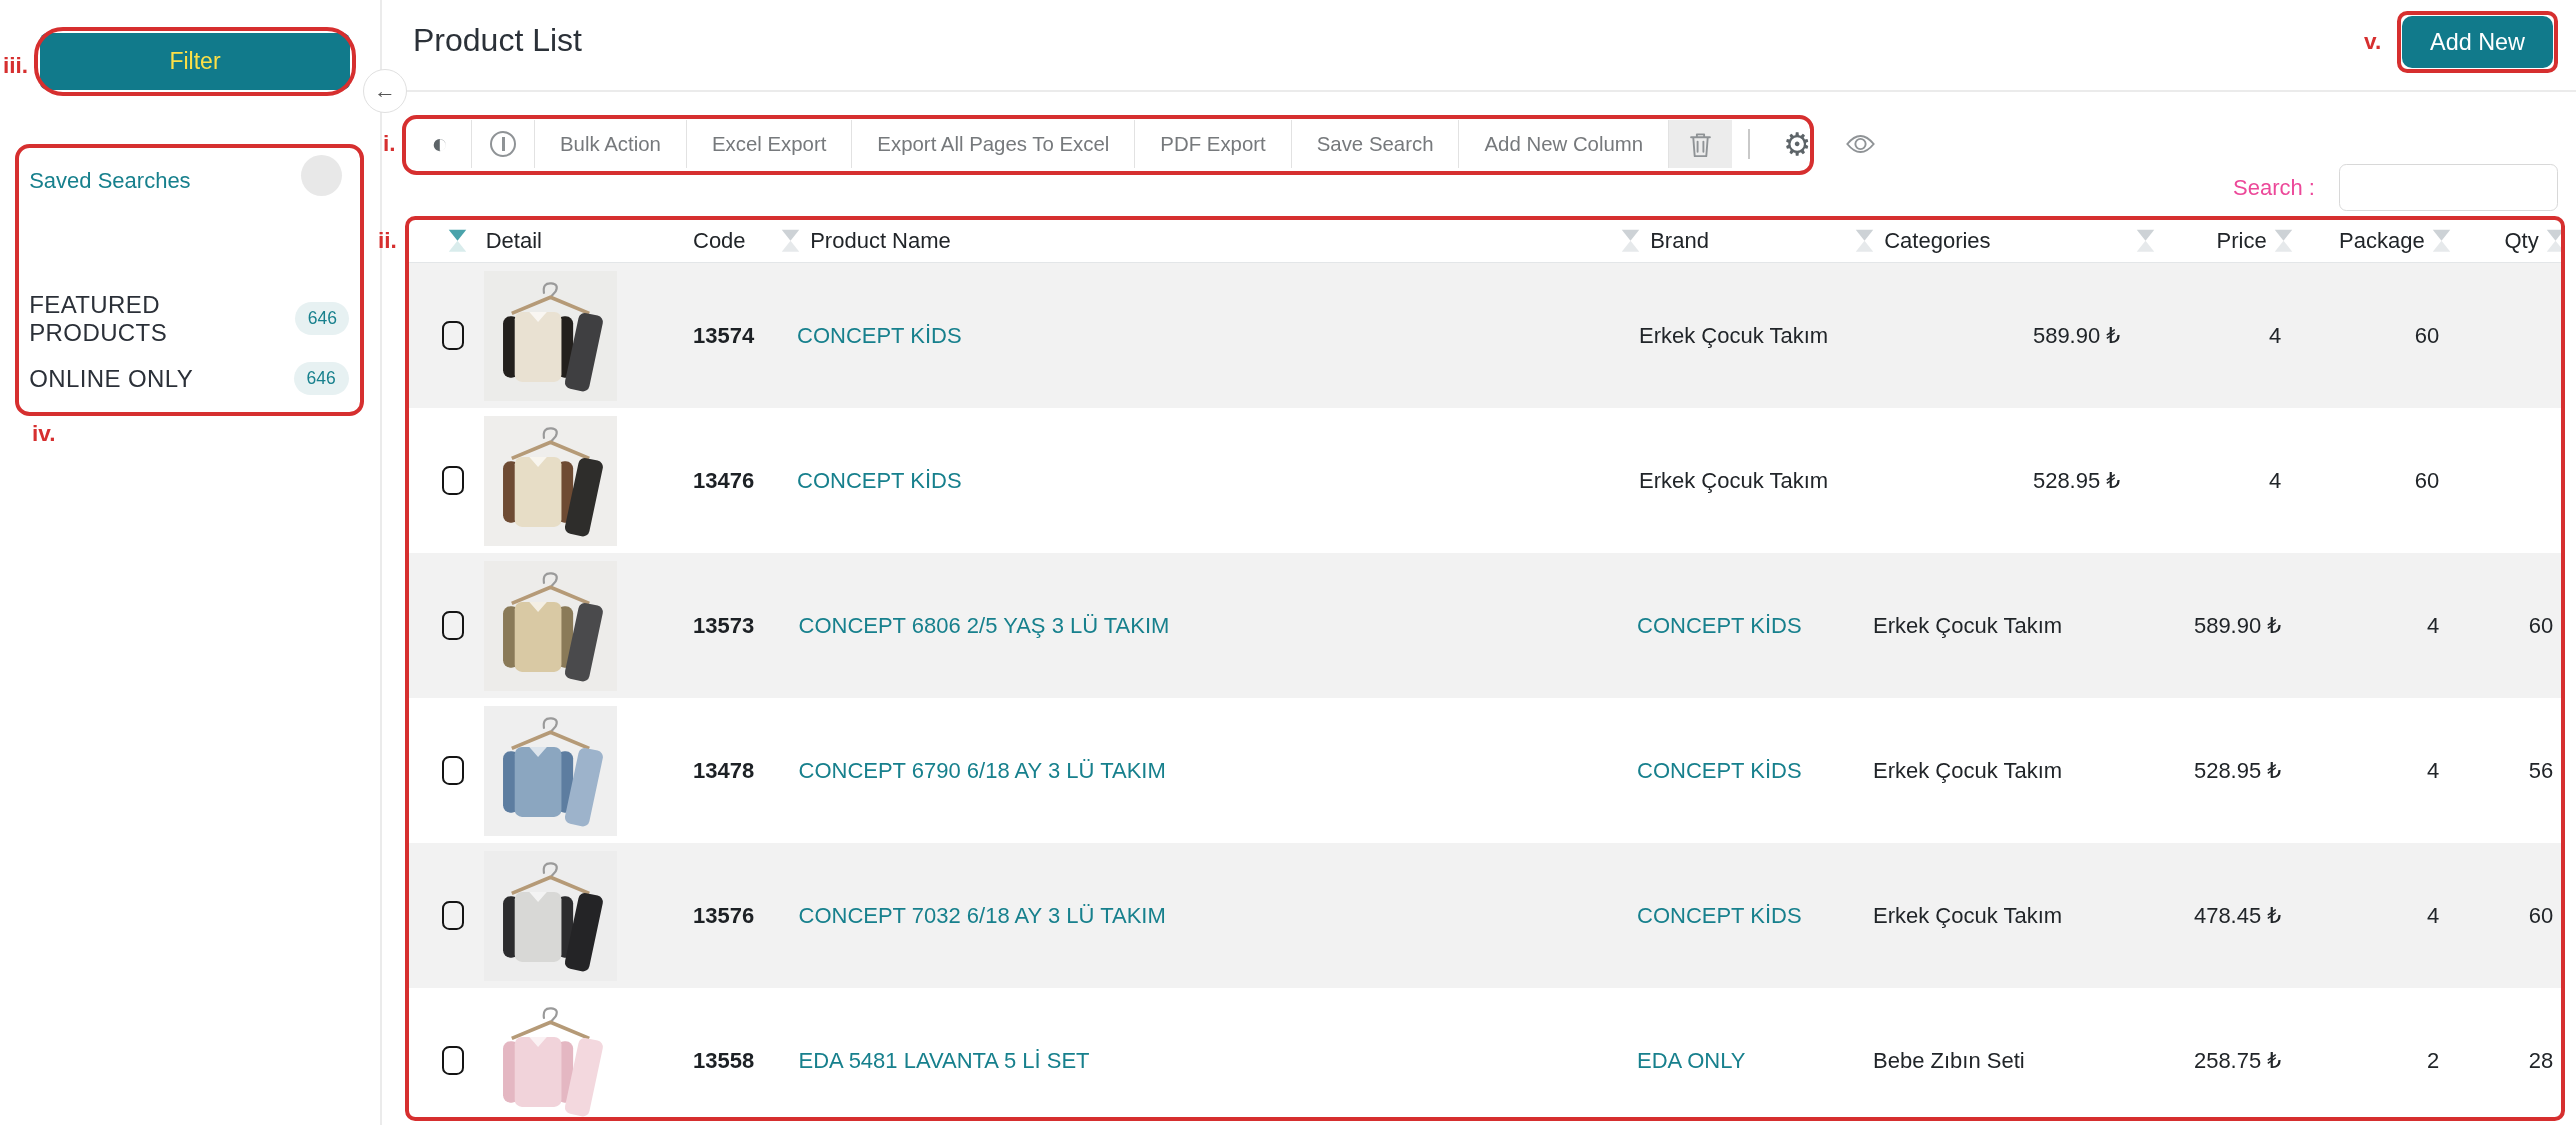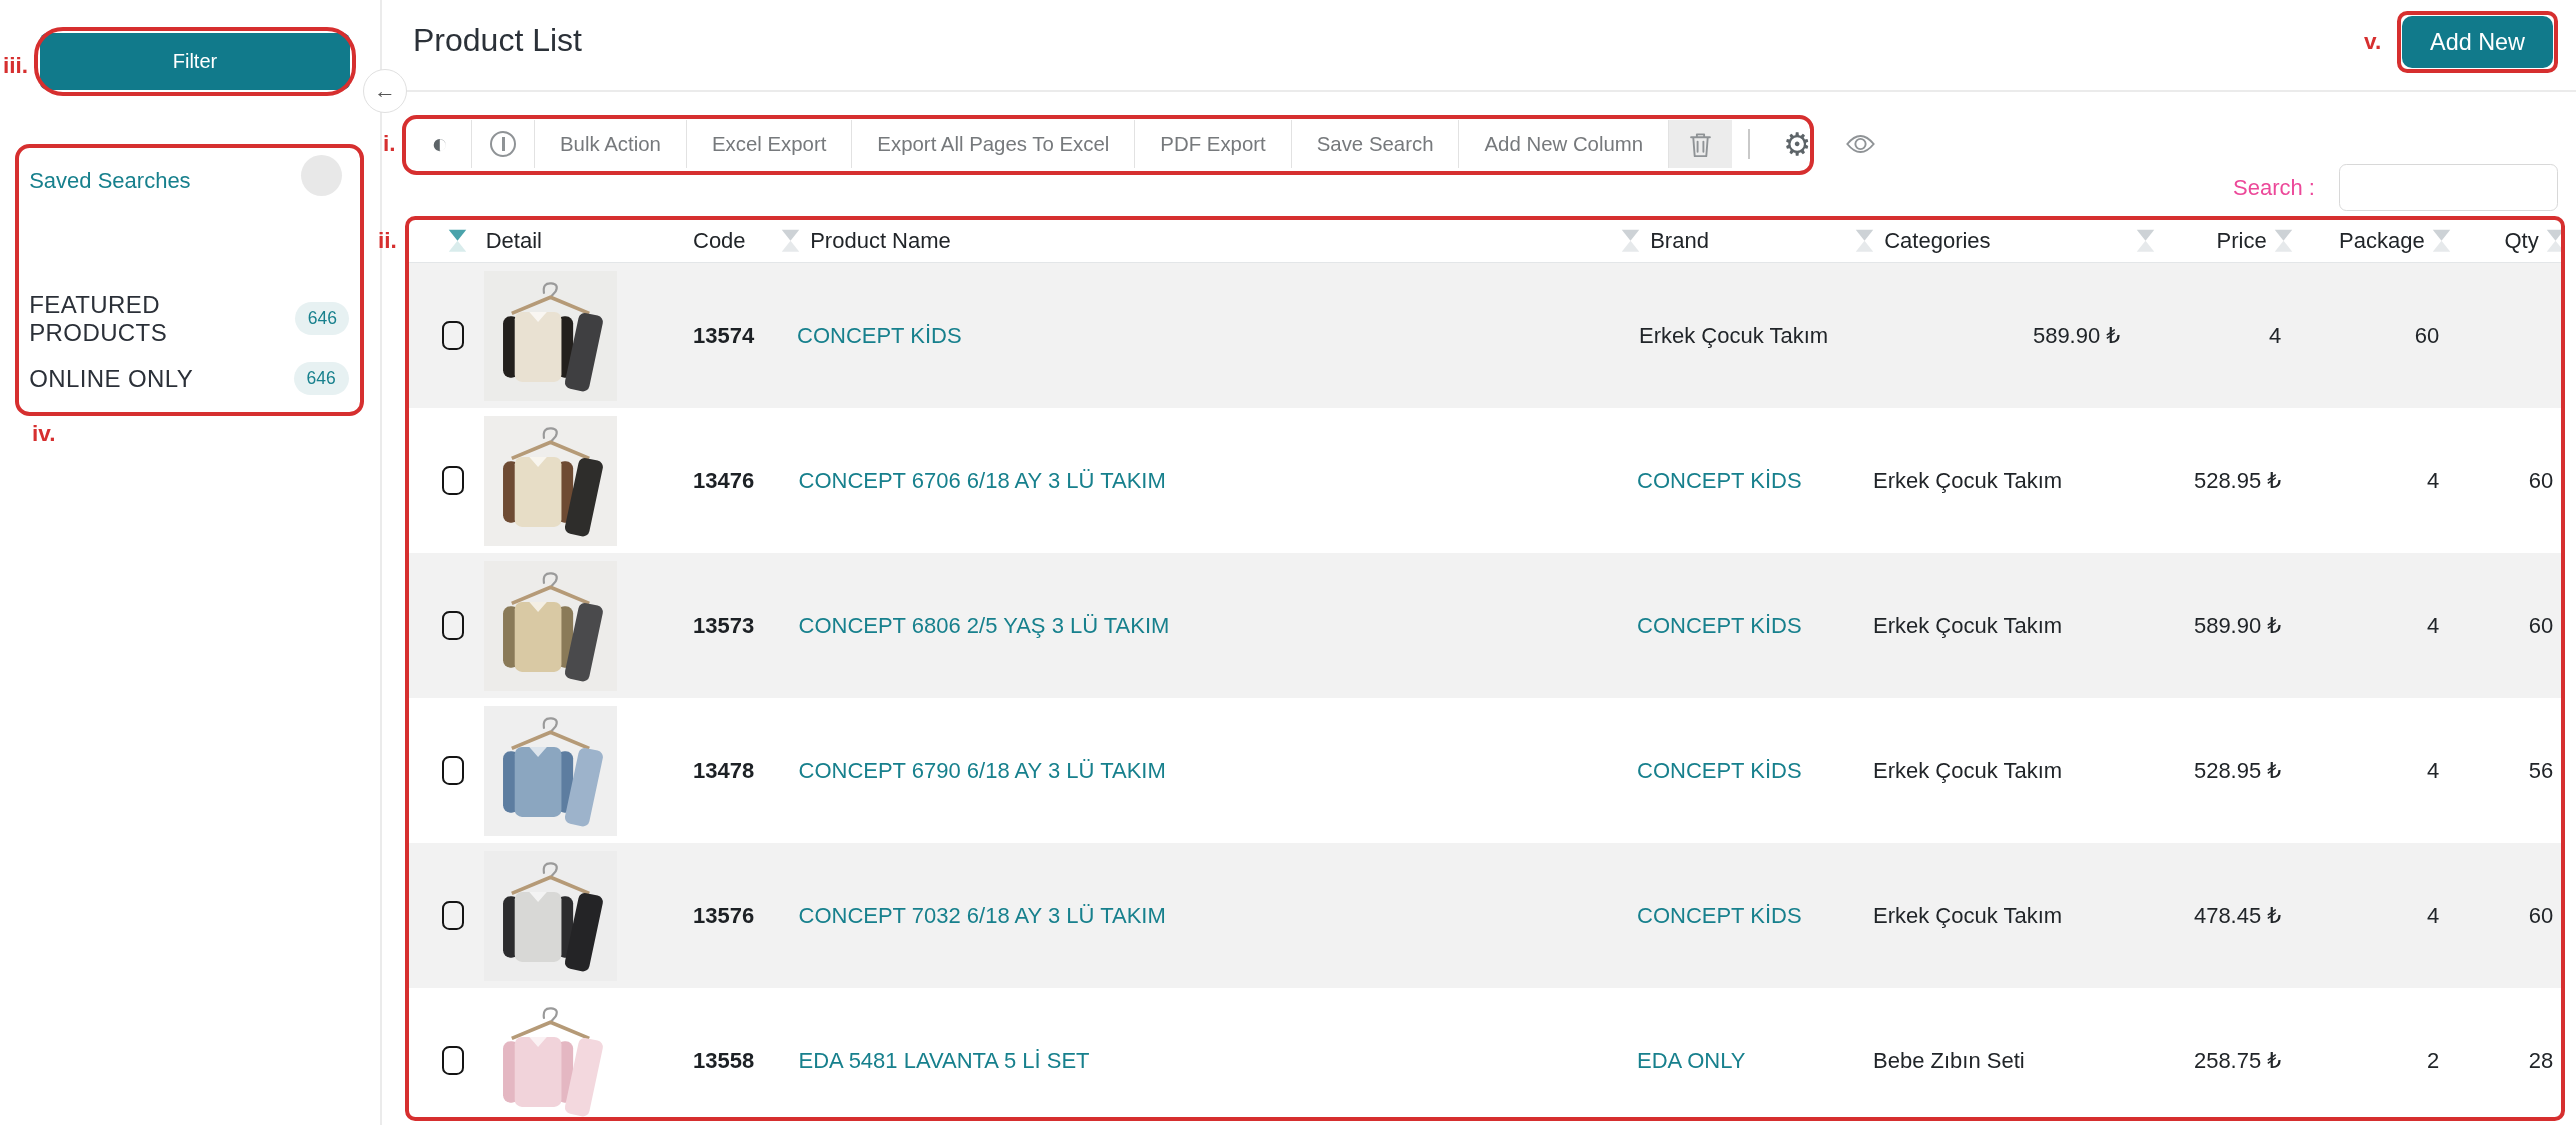--- a/index.html
+++ b/index.html
@@ -14,22 +14,22 @@
   .header-divider  { position:absolute; left:381px; top:90px; right:0; height:1.5px; background:#ebebeb; }
   
   .back-btn {
     position:absolute; left:363px; top:69px; width:44px; height:44px; border-radius:50%;
     background:#fff; border:1.5px solid #e0e0e0; display:flex; align-items:center; justify-content:center;
     color:#555; font-size:22px; z-index:5; cursor:pointer;
   }
   
   .filter-btn {
     position:absolute; left:40px; top:33px; width:310px; height:57px;
-    background:#117a8b; color:#ffffff; border:none; border-radius:7.3px;
-    font-size:20px; font-family:inherit; display:flex; align-items:center; justify-content:center; cursor:pointer;
+    background:#117a8b; color:#fde047; border:none; border-radius:7.3px;
+    font-size:23px; font-family:inherit; display:flex; align-items:center; justify-content:center; cursor:pointer;
   }
   .saved-card { position:absolute; left:19px; top:148px; width:340px; height:263px; background:#fff; }
   .saved-title { position:absolute; left:10.2px; top:20.4px; color:#17808d; font-size:22px;text-align:center; }
   .saved-collapse { position:absolute; right:17.5px; top:7.3px; width:41px; height:41px; border-radius:50%; background:#e8e8e8; cursor:pointer; }
   .saved-item { position:absolute; left:10.2px; right:10.2px; height:41px; display:flex; align-items:center; justify-content:space-between; cursor:pointer; }
   .saved-item .lbl { font-size:24px; color:#2b3038; letter-spacing:0.4px; }
   .badge {
     background:#e7f1f2; color:#17808d; font-size:17.5px; border-radius:20.4px;
     padding:5.8px 13px; min-width:41px; text-align:center;
   }
@@ -261,23 +261,20 @@
         <rect x="26" y="62" width="22" height="84" rx="10" fill="#6e4b33"></rect>
         <rect x="100" y="62" width="22" height="84" rx="10" fill="#6e4b33"></rect>
         <rect x="42" y="56" width="64" height="96" rx="10" fill="#e7ddc6"></rect>
         <path d="M62 56 l12 14 l12 -14" fill="#ffffff" opacity="0.7"></path>
         <g transform="rotate(12 136 110)">
           <rect x="120" y="58" width="34" height="106" rx="9" fill="#2e2d2b"></rect>
         </g>
       </svg>
     </div>
     <div class="cell c-code">13476</div>
-    <div class="cell c-name">
-          <a>CONCEPT 6706 6/18 AY 3 LÜ TAKIM</a>
-        </div>
     <div class="cell c-brand">
           <a>CONCEPT KİDS</a>
         </div>
     <div class="cell c-cat">Erkek Çocuk Takım</div>
     <div class="cell c-price">528.95 ₺</div>
     <div class="cell c-package">4</div>
     <div class="cell c-qty">60</div>
   </div>
 
   <div class="trow odd">

